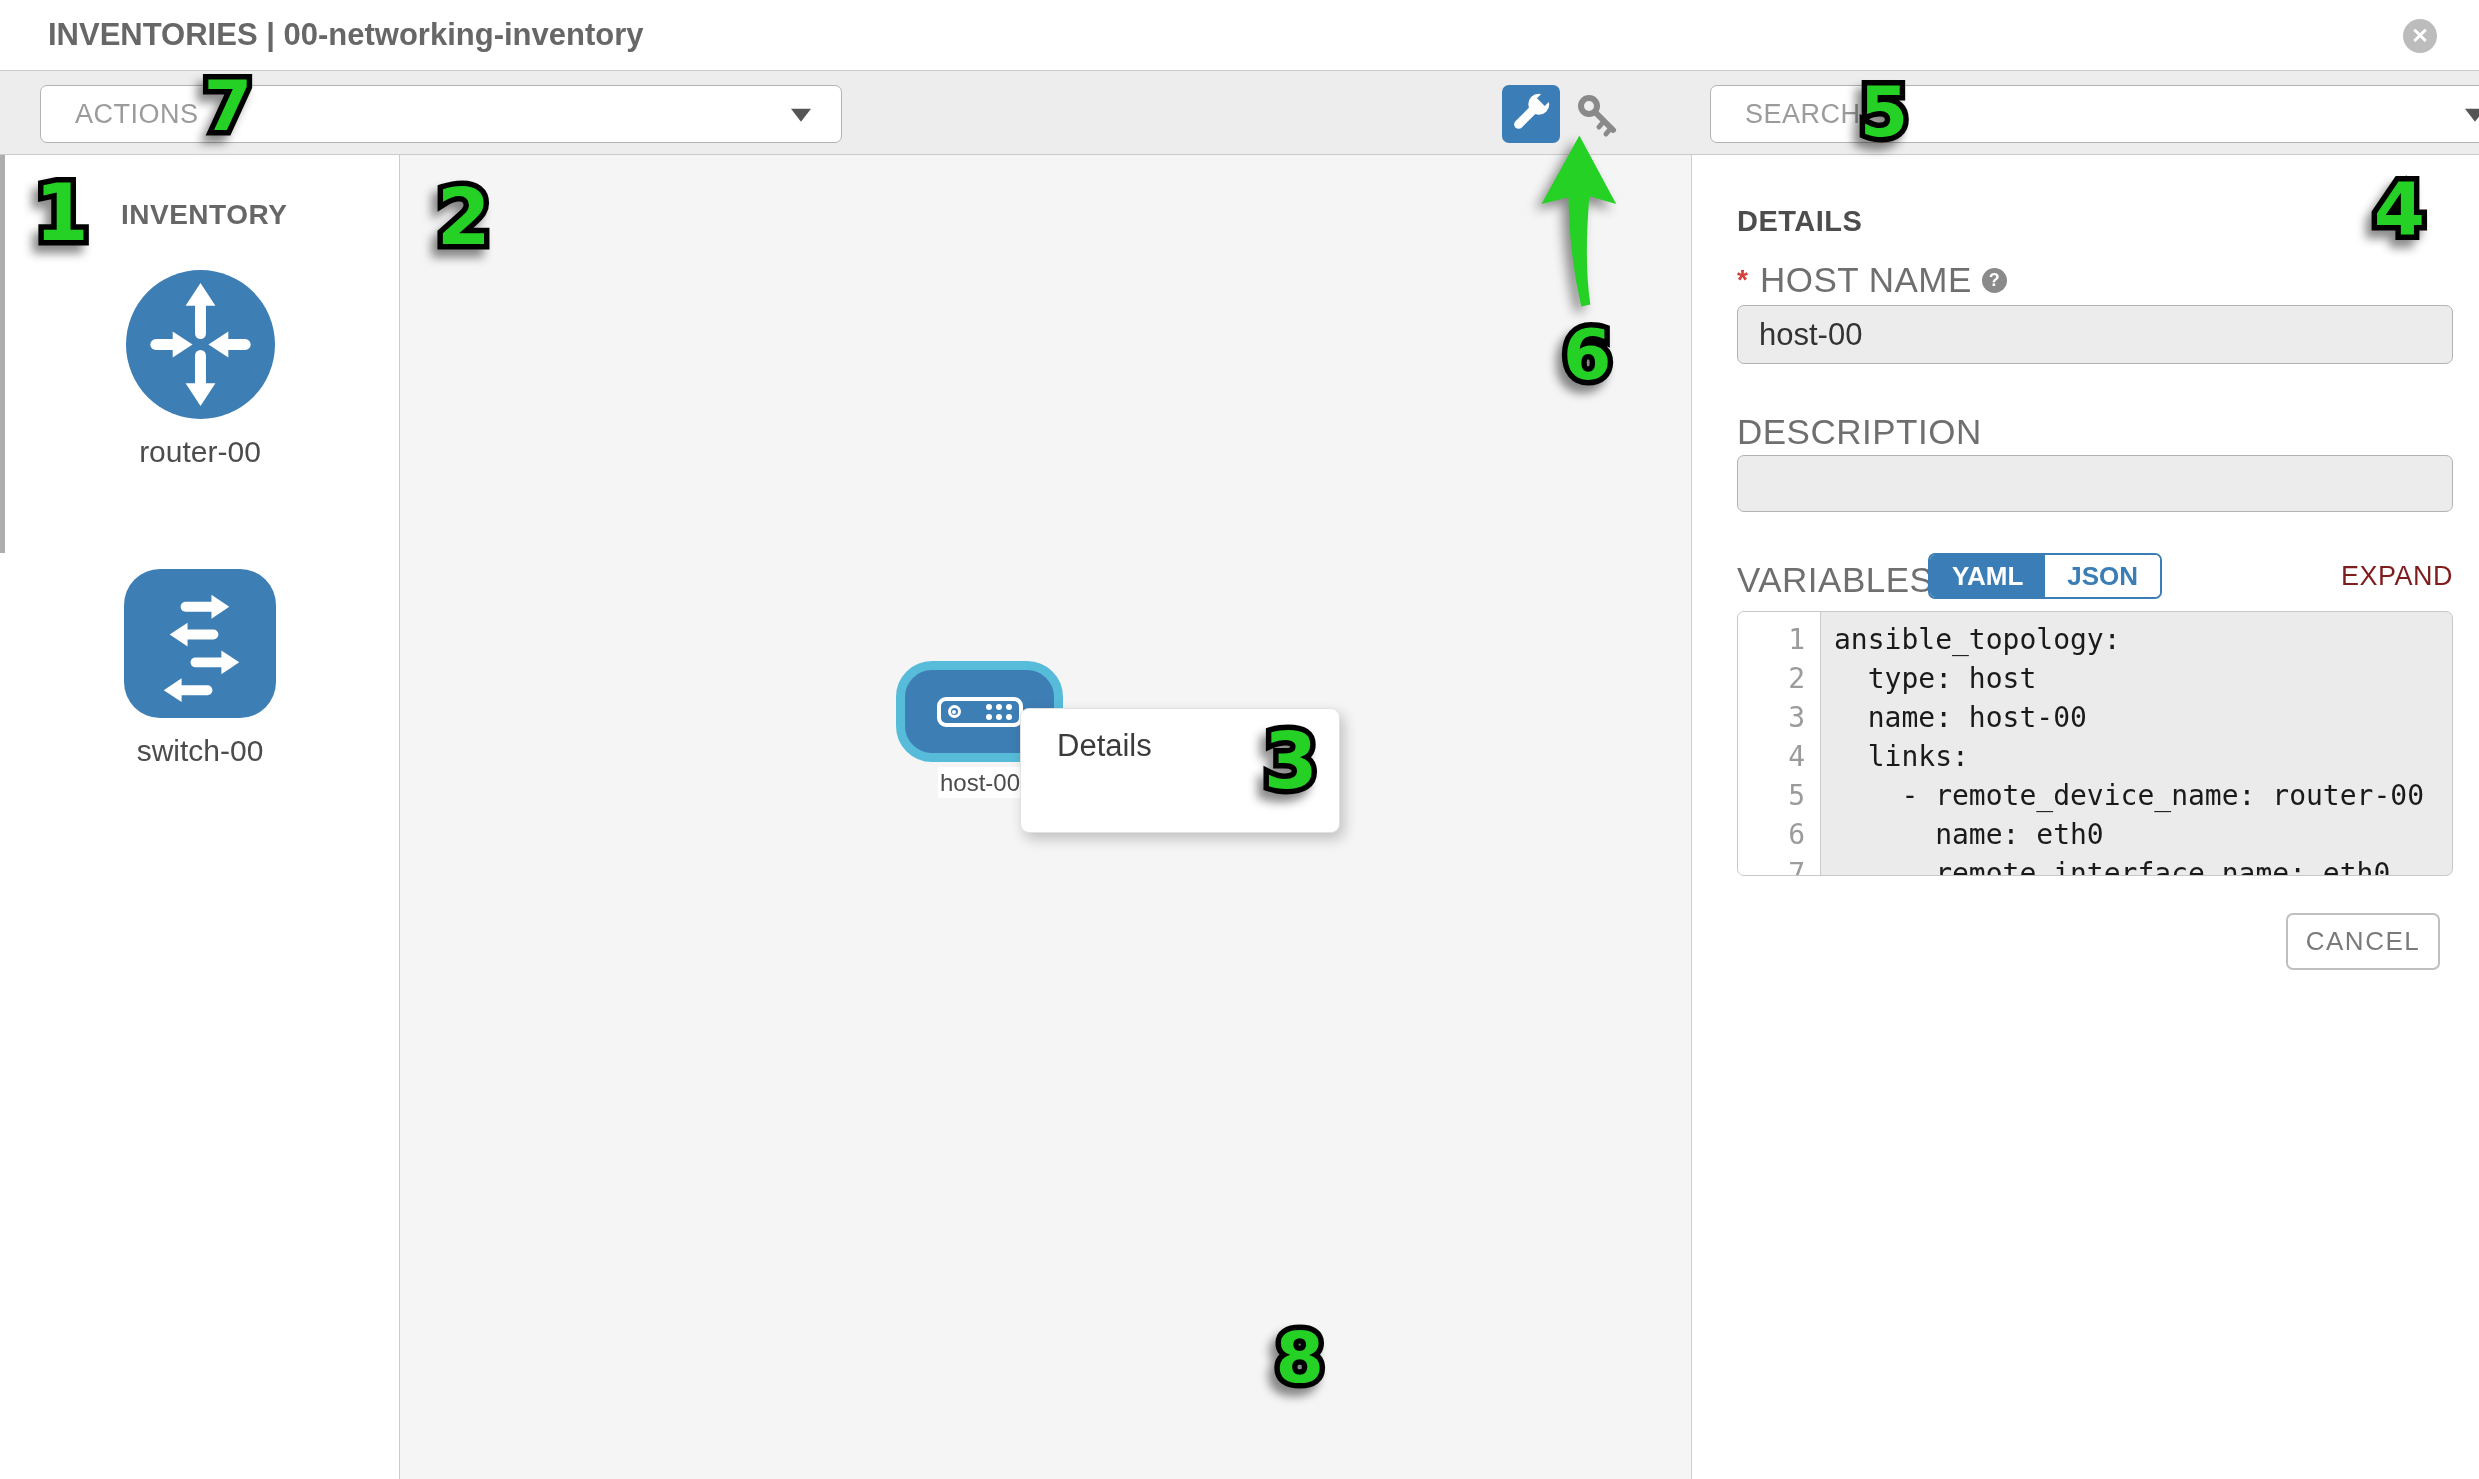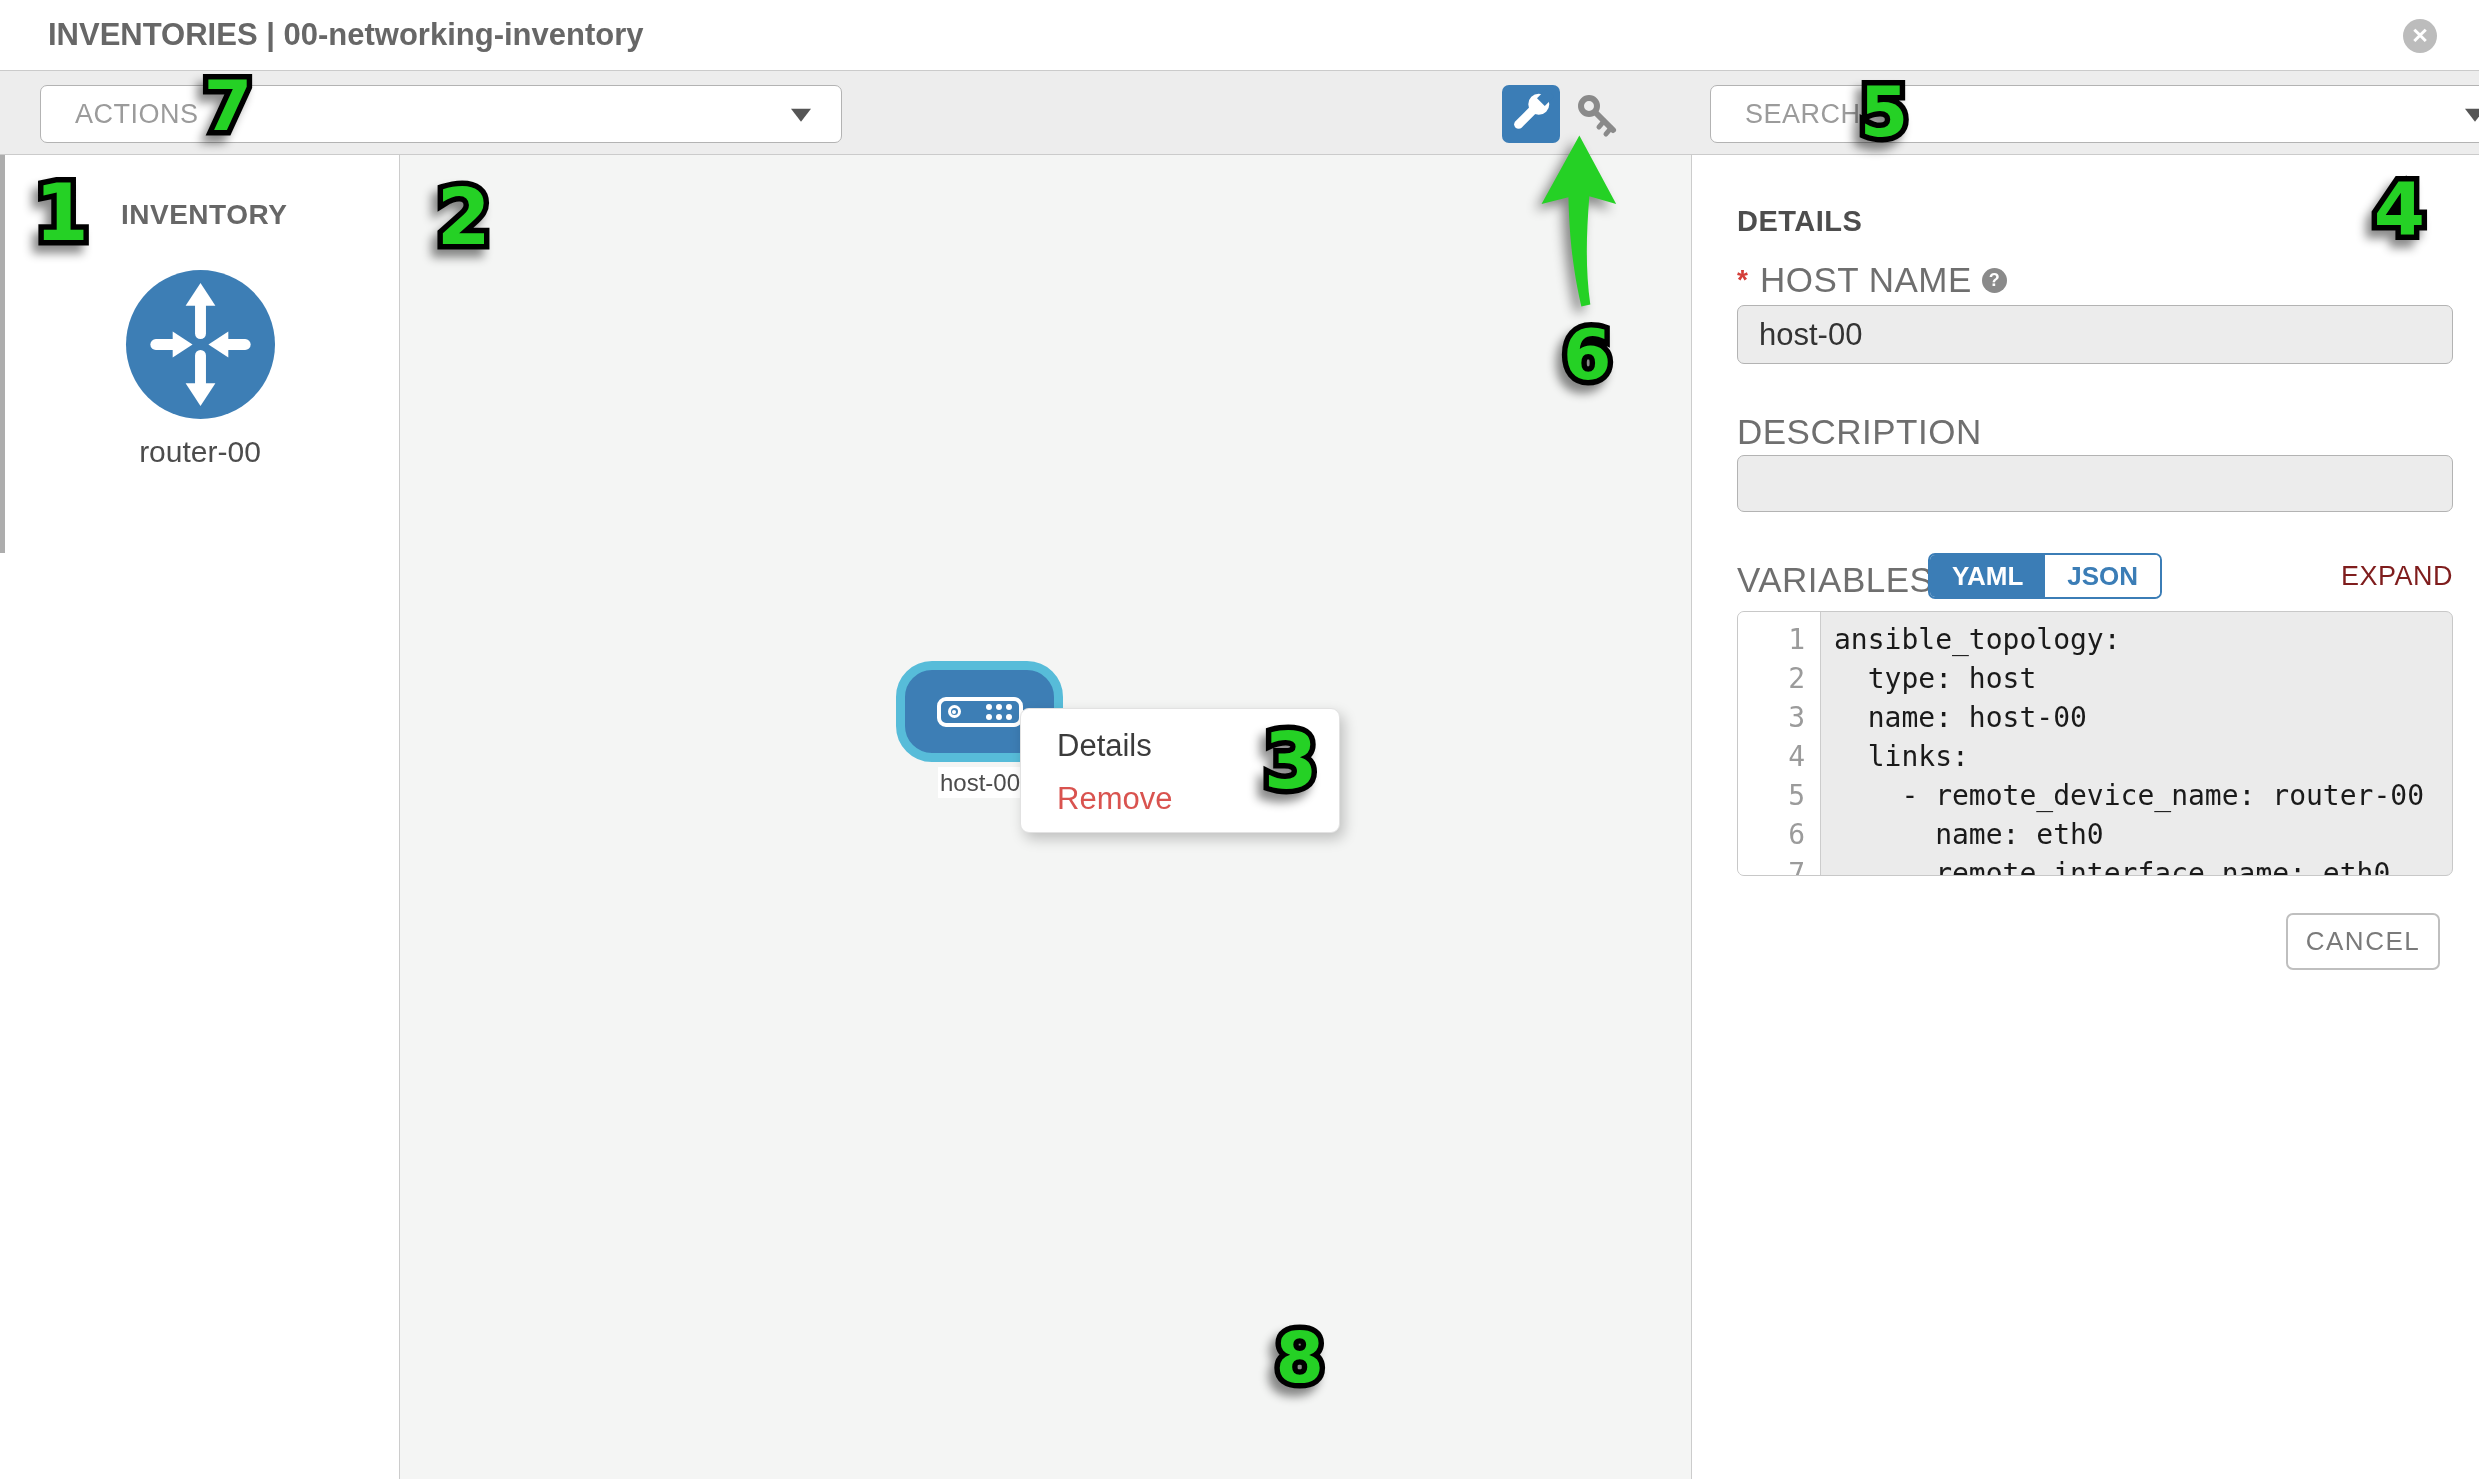--- a/index.html
+++ b/index.html
@@ -170,41 +170,57 @@
             <line x1="30" y1="75" x2="50" y2="75"></line>
               <polygon points="67,75 47,62 47,88" stroke="none"></polygon>
             <line x1="120" y1="75" x2="100" y2="75"></line>
               <polygon points="83,75 103,62 103,88" stroke="none"></polygon>
           </g>
         </svg>
       </div>
       <span class="pal-label">router-00</span>
     </div>
 
+    <div class="palette-item pal-switch">
+      <div class="switch-shape">
+        <svg width="152" height="149" viewBox="0 0 153 150">
+          <g stroke="#fff" stroke-width="10" stroke-linecap="round" fill="#fff">
+            <line x1="62" y1="38" x2="90" y2="38"></line>
+              <polygon points="106,38 88,26 88,50" stroke="none"></polygon>
+            <line x1="90" y1="66" x2="62" y2="66"></line>
+              <polygon points="46,66 64,54 64,78" stroke="none"></polygon>
+            <line x1="72" y1="94" x2="100" y2="94"></line>
+              <polygon points="116,94 98,82 98,106" stroke="none"></polygon>
+            <line x1="84" y1="122" x2="56" y2="122"></line>
+              <polygon points="40,122 58,110 58,134" stroke="none"></polygon>
+          </g>
+        </svg>
+      </div>
+      <span class="pal-label">switch-00</span>
+    </div>
   </div>
 
   <div class="canvas">
     <div class="node">
       <div class="host-icon">
         <span class="hi-ring"></span>
         <span class="hi-dots">
             <i></i>
             <i></i>
             <i></i>
             <i></i>
             <i></i>
             <i></i>
           </span>
       </div>
     </div>
     <div class="node-label-chip">host-00</div>
 
     <div class="context-menu">
       <div class="menu-item mi-details">Details</div>
-      <div class="menu-item mi-remove">Remove</div>
     </div>
 
   </div>
 
   <div class="panel">
     <div class="panel-title">DETAILS</div>
 
     <div class="field-label-row row-hostname">
       <span class="req">*</span>
       <span class="flabel">HOST NAME</span>

